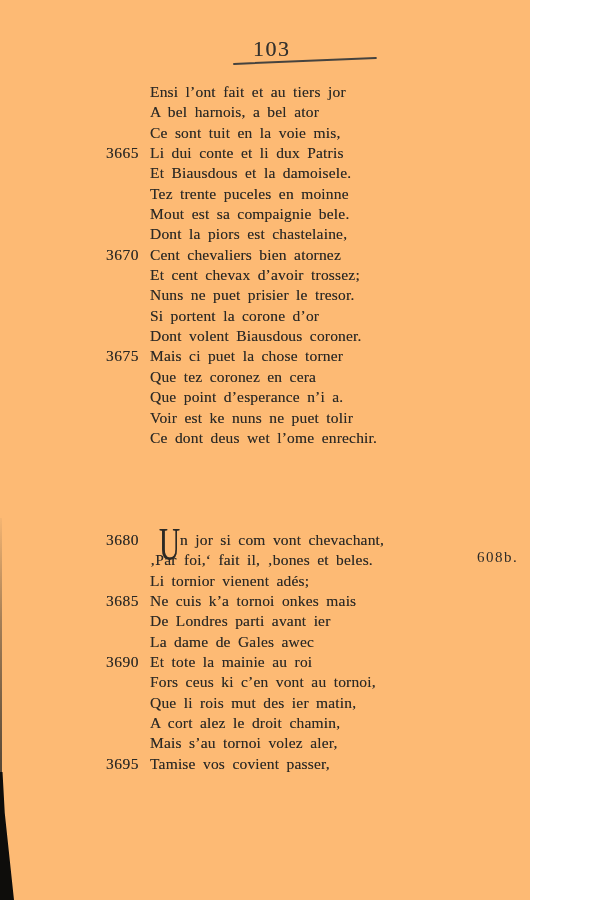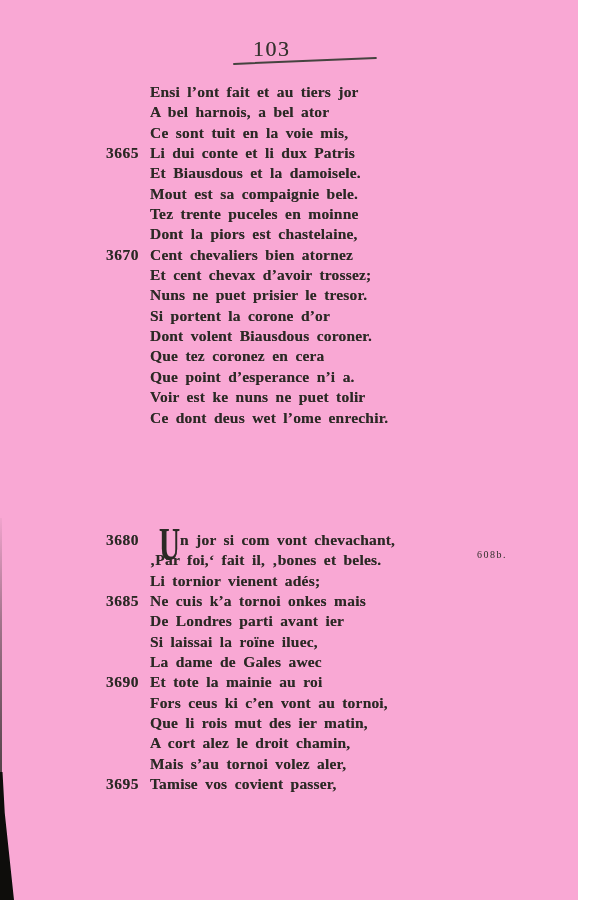--- a/index.html
+++ b/index.html
@@ -1,48 +1,47 @@
 <!DOCTYPE html>
 <html><head>
 <meta charset="utf-8">
 <style>
   html,body { margin:0; padding:0; background:#ffffff; }
   .page {
     position:relative; width:530px; height:900px;
-    background:#f9a8d4; overflow:hidden;
+    background:#fdba74; overflow:hidden;
     font-family:"Liberation Serif","DejaVu Serif",serif;
     color:#2b2925;
-    padding-left:48px;
     -webkit-font-smoothing:antialiased;
   }
   .page-number {
     position:absolute; left:253px; top:40px;
     font-size:22px; line-height:18px; letter-spacing:1.5px;
     color:#34322e;
     text-shadow:0 0 0.4px rgba(45,43,39,0.55);
   }
   .page-number-rule {
     position:absolute; left:233px; top:63px; width:144px; height:1.7px;
     background:#45433f; border-radius:1px;
     transform:rotate(-2.4deg); transform-origin:left center;
   }
   .margin-note {
     position:absolute; left:477px; top:549px;
-    font-size:10px; letter-spacing:1.5px; color:#2e2c28;
+    font-size:15px; letter-spacing:1.5px; color:#2e2c28;
   }
   .stanza {
     position:absolute; left:106px;
     font-size:15.5px; line-height:20.35px;
     letter-spacing:0.012em; word-spacing:0.21em;
     white-space:nowrap;
     text-shadow:0 0 0.4px rgba(43,41,37,0.5);
   }
   .stanza-1 { top:82px; }
   .stanza-2 { top:530px; }
-  .vline { height:20.35px;font-weight:bold; }
+  .vline { height:20.35px; }
   .vnum { display:inline-block; width:44px; letter-spacing:0.5px; }
   .vtext { position:relative; display:inline-block; }
   .vtext.indented { margin-left:15px; }
   .dropcap {
     position:absolute; left:9px; top:-9px;
     font-size:47px; line-height:47px;
     transform:scaleX(0.62); transform-origin:left top;
     letter-spacing:0; word-spacing:0;
   }
   .aftercap { display:inline-block; margin-left:30px; }
@@ -63,40 +62,40 @@
 <div class="page">
   <div class="page-number">103</div>
   <div class="page-number-rule"></div>
   <div class="margin-note">608b.</div>
   <div class="stanza stanza-1">
       <div class="vline"><span class="vnum"></span><span class="vtext">Ensi l’ont fait et au tiers jor</span></div>
       <div class="vline"><span class="vnum"></span><span class="vtext">A bel harnois, a bel ator</span></div>
       <div class="vline"><span class="vnum"></span><span class="vtext">Ce sont tuit en la voie mis,</span></div>
       <div class="vline"><span class="vnum">3665</span><span class="vtext">Li dui conte et li dux Patris</span></div>
       <div class="vline"><span class="vnum"></span><span class="vtext">Et Biausdous et la damoisele.</span></div>
+      <div class="vline"><span class="vnum"></span><span class="vtext">Tez trente puceles en moinne</span></div>
       <div class="vline"><span class="vnum"></span><span class="vtext">Mout est sa compaignie bele.</span></div>
-      <div class="vline"><span class="vnum"></span><span class="vtext">Tez trente puceles en moinne</span></div>
       <div class="vline"><span class="vnum"></span><span class="vtext">Dont la piors est chastelaine,</span></div>
       <div class="vline"><span class="vnum">3670</span><span class="vtext">Cent chevaliers bien atornez</span></div>
       <div class="vline"><span class="vnum"></span><span class="vtext">Et cent chevax d’avoir trossez;</span></div>
       <div class="vline"><span class="vnum"></span><span class="vtext">Nuns ne puet prisier le tresor.</span></div>
       <div class="vline"><span class="vnum"></span><span class="vtext">Si portent la corone d’or</span></div>
       <div class="vline"><span class="vnum"></span><span class="vtext">Dont volent Biausdous coroner.</span></div>
+      <div class="vline"><span class="vnum">3675</span><span class="vtext">Mais ci puet la chose torner</span></div>
       <div class="vline"><span class="vnum"></span><span class="vtext">Que tez coronez en cera</span></div>
       <div class="vline"><span class="vnum"></span><span class="vtext">Que point d’esperance n’i a.</span></div>
       <div class="vline"><span class="vnum"></span><span class="vtext">Voir est ke nuns ne puet tolir</span></div>
       <div class="vline"><span class="vnum"></span><span class="vtext">Ce dont deus wet l’ome enrechir.</span></div>
     </div>
   <div class="stanza stanza-2">
       <div class="vline"><span class="vnum">3680</span><span class="vtext"><span class="dropcap">U</span><span class="aftercap">n jor si com vont chevachant,</span></span></div>
       <div class="vline"><span class="vnum"></span><span class="vtext">‚Par foi,‘ fait il, ‚bones et beles.</span></div>
       <div class="vline"><span class="vnum"></span><span class="vtext">Li tornior vienent adés;</span></div>
       <div class="vline"><span class="vnum">3685</span><span class="vtext">Ne cuis k’a tornoi onkes mais</span></div>
       <div class="vline"><span class="vnum"></span><span class="vtext">De Londres parti avant ier</span></div>
-      <div class="vline"><span class="vnum"></span><span class="vtext">Si laissai la roïne iluec,</span></div>
       <div class="vline"><span class="vnum"></span><span class="vtext">La dame de Gales awec</span></div>
       <div class="vline"><span class="vnum">3690</span><span class="vtext">Et tote la mainie au roi</span></div>
       <div class="vline"><span class="vnum"></span><span class="vtext">Fors ceus ki c’en vont au tornoi,</span></div>
       <div class="vline"><span class="vnum"></span><span class="vtext">Que li rois mut des ier matin,</span></div>
       <div class="vline"><span class="vnum"></span><span class="vtext">A cort alez le droit chamin,</span></div>
       <div class="vline"><span class="vnum"></span><span class="vtext">Mais s’au tornoi volez aler,</span></div>
       <div class="vline"><span class="vnum">3695</span><span class="vtext">Tamise vos covient passer,</span></div>
     </div>
   <div class="edge-line"></div>
   <div class="edge-wedge"></div>

